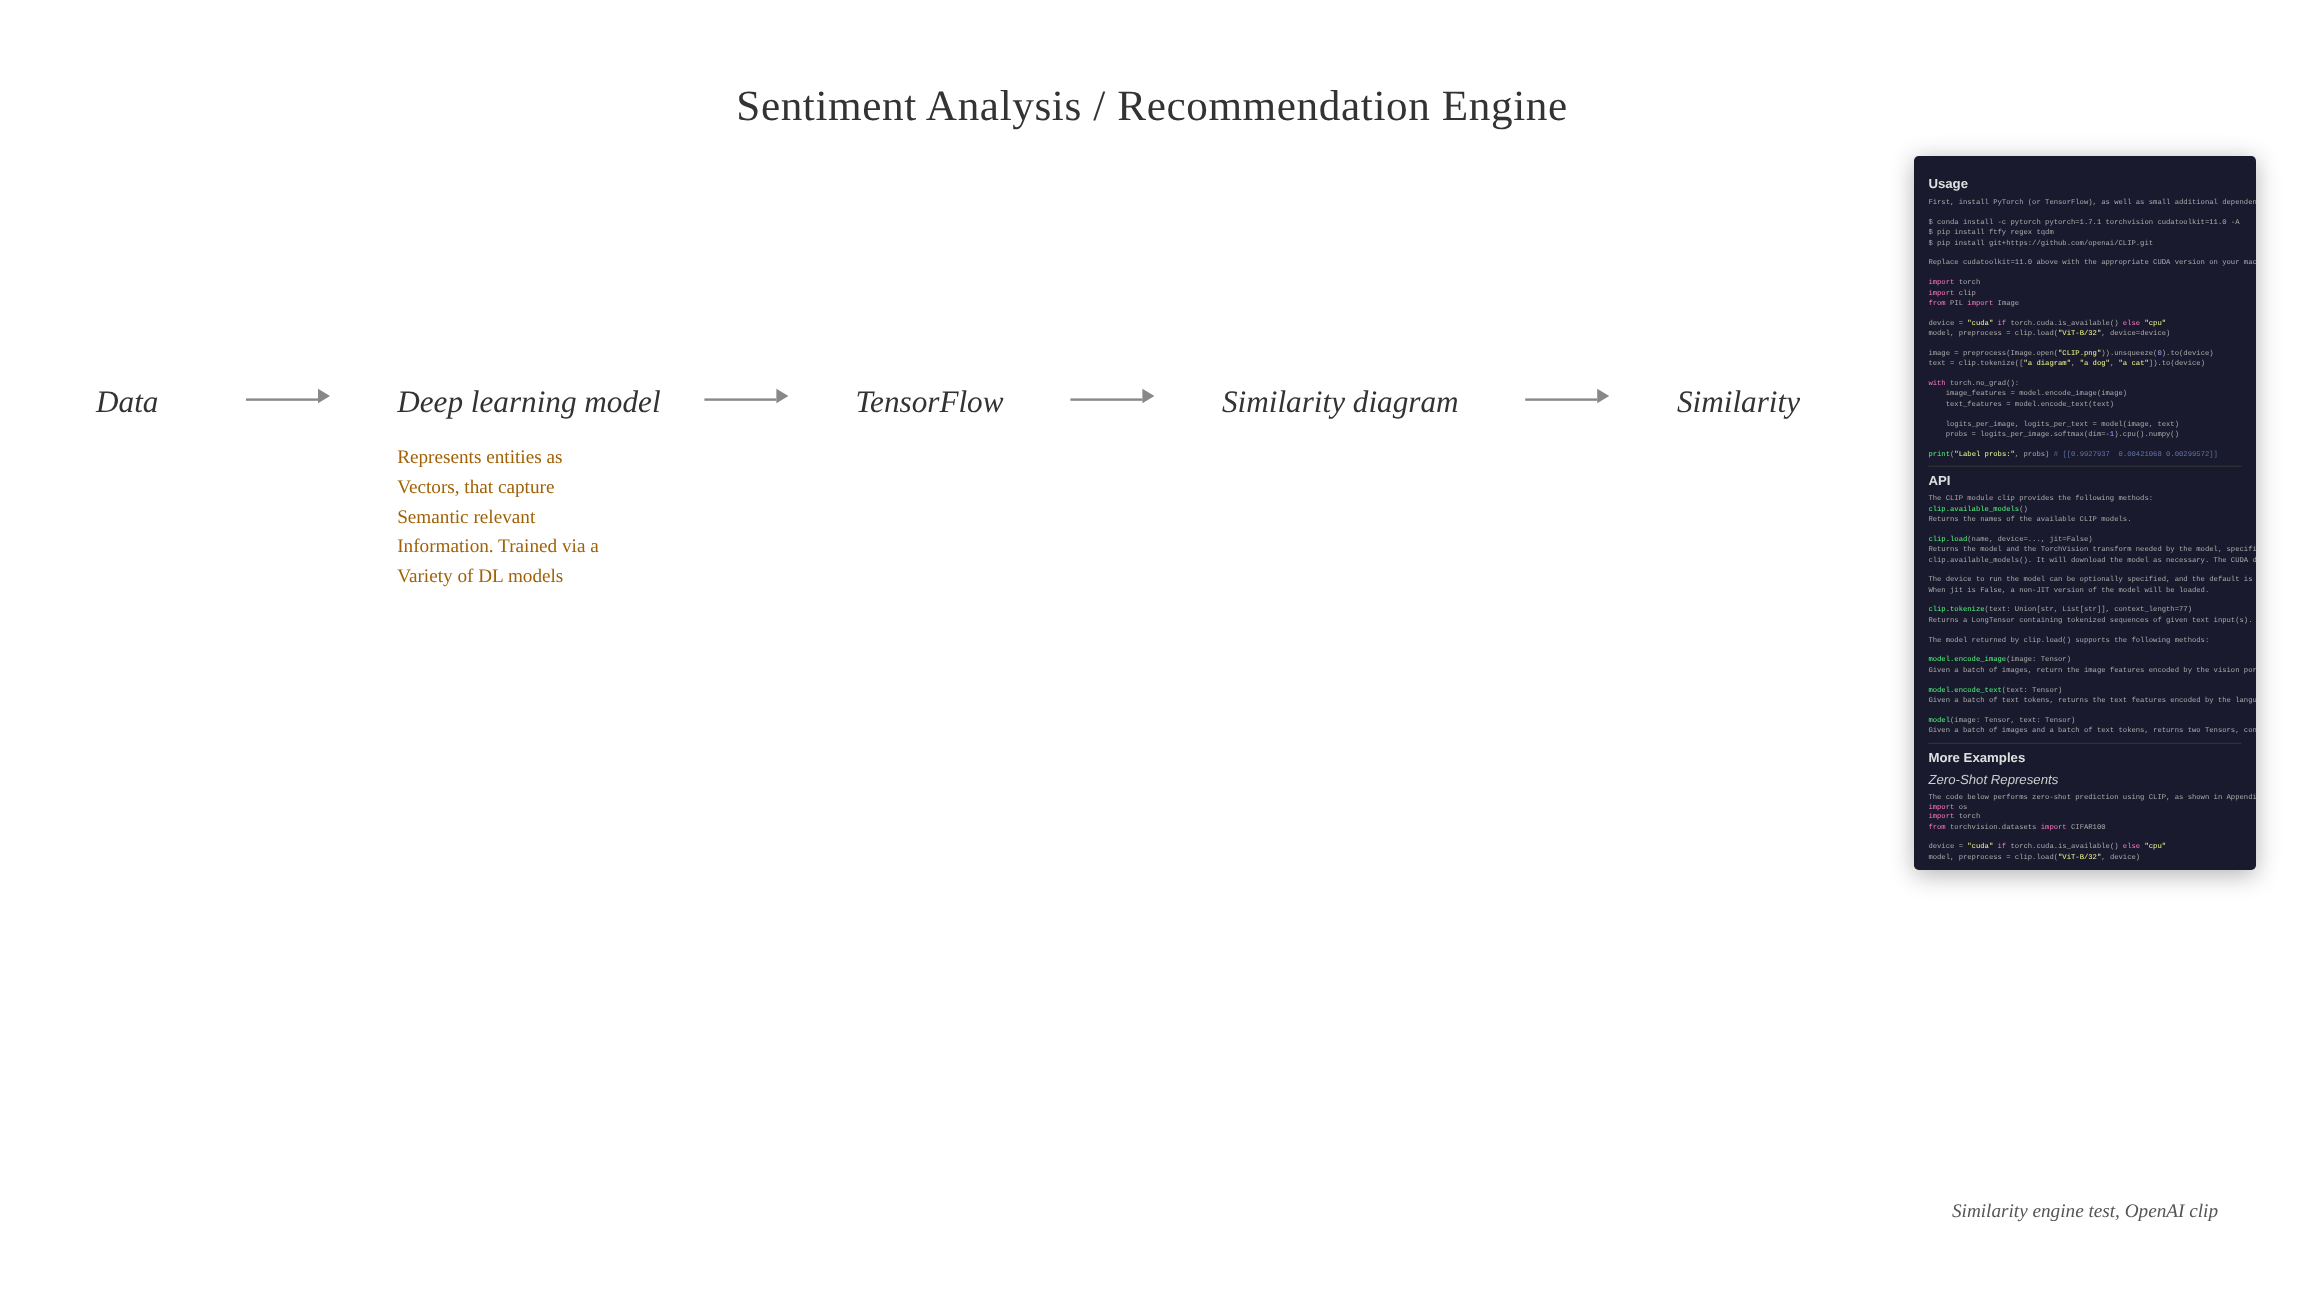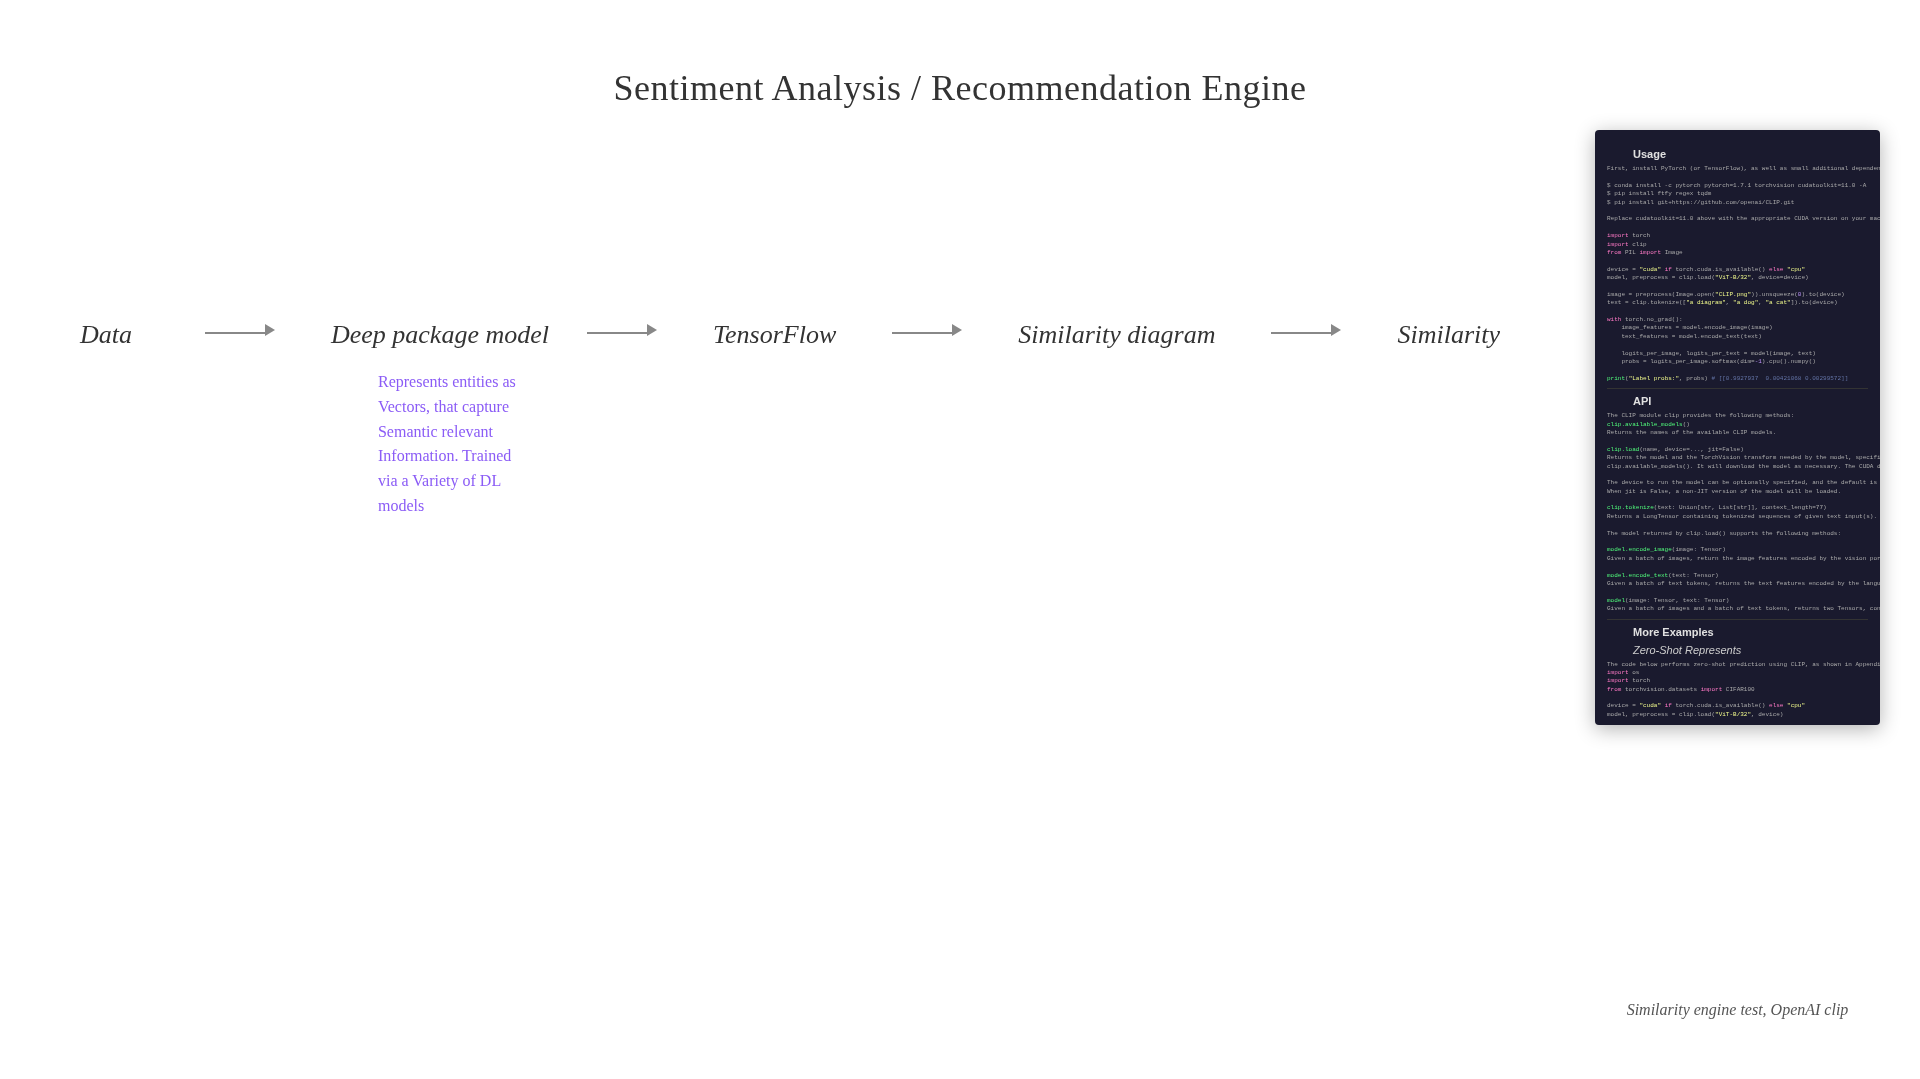--- a/index.html
+++ b/index.html
@@ -41,24 +41,23 @@
     .step-label {
       font-size: 26px;
       font-style: italic;
       color: #333;
       white-space: nowrap;
       margin-bottom: 20px;
     }
 
     .step-description {
       font-size: 16px;
-      color: #8b5cf6;
+      color: #a16207;
       line-height: 1.55;
       max-width: 180px;
-      margin-left: 47px;
     }
 
     .arrow-line {
       height: 2px;
       background: #888;
       width: 60px;
       margin-top: 5px;
       flex-shrink: 0;
     }
 
@@ -91,21 +90,20 @@
       overflow: hidden;
     }
 
     .code-section-title {
       color: #e0e0e0;
       font-family: sans-serif;
       font-size: 11px;
       font-weight: bold;
       margin-bottom: 5px;
       margin-top: 6px;
-      margin-left: 26px;
     }
 
     .code-text {
       font-family: 'Courier New', monospace;
       font-size: 6px;
       color: #aaa;
       line-height: 1.4;
       white-space: pre;
     }
 
@@ -155,21 +153,21 @@
   <div class="pipeline-step step-data">
     <span class="step-label">Data</span>
   </div>
 
   <div class="arrow-wrapper">
     <div class="arrow-line"></div>
     <div class="arrow-head"></div>
   </div>
 
   <div class="pipeline-step step-dl">
-    <span class="step-label">Deep package model</span>
+    <span class="step-label">Deep learning model</span>
     <p class="step-description">Represents entities as Vectors, that capture Semantic relevant Information. Trained via a Variety of DL models</p>
   </div>
 
   <div class="arrow-wrapper">
     <div class="arrow-line"></div>
     <div class="arrow-head"></div>
   </div>
 
   <div class="pipeline-step step-emb">
     <span class="step-label">TensorFlow</span>

